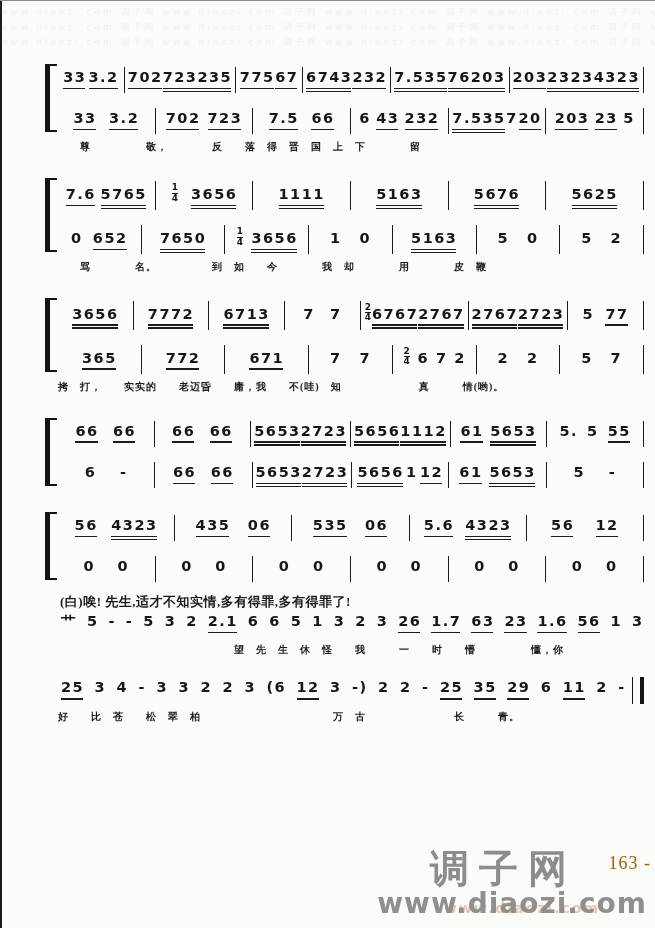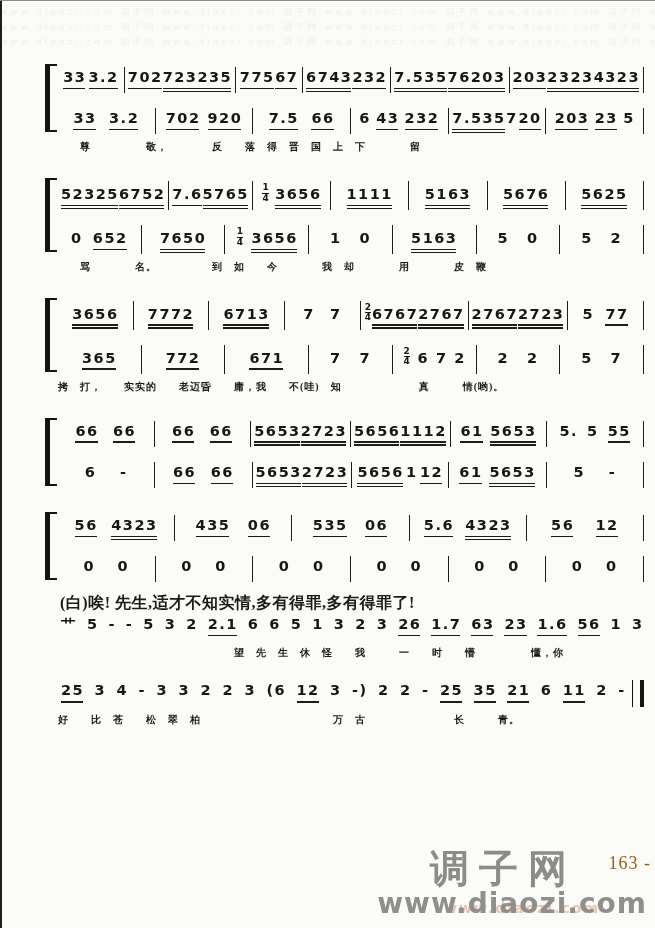--- a/index.html
+++ b/index.html
@@ -63,21 +63,21 @@
     content:""; align-self:stretch; width:7px; margin-left:6px;
     border-left:1.5px solid #141412; border-right:4.5px solid #141412;
   }
 
   .lyrics {
     margin-top:6px; font-size:10px; font-weight:bold; color:#1a1a18;
     font-family:"Liberation Serif","DejaVu Serif",serif; white-space:pre; letter-spacing:1px;
   }
 
   .spoken {
-    position:relative; margin:-16px 0 0 2px; font-size:16px; font-weight:bold; color:#1a1a18;
+    position:relative; margin:-16px 0 0 2px; font-size:13px; font-weight:bold; color:#1a1a18;
     font-family:"Liberation Serif","DejaVu Serif",serif; letter-spacing:0.5px;
   }
   .heading {
     margin:30px 0 16px 2px; font-size:13.5px; font-weight:bold; color:#141412;
     font-family:"Liberation Serif","DejaVu Serif",serif; letter-spacing:1px;
   }
   .lower .system { margin-bottom:20px; }
 
   
   .page-number {
@@ -144,21 +144,21 @@
                 <span class="note b2">23234323</span>
               </div>
             </div>
             <div class="line">
               <div class="measure">
                 <span class="note b1">33</span>
                 <span class="note b1">3.2</span>
               </div>
               <div class="measure">
                 <span class="note b1">702</span>
-                <span class="note b1">920</span>
+                <span class="note b1">723</span>
               </div>
               <div class="measure">
                 <span class="note b1">7.5</span>
                 <span class="note b1">66</span>
               </div>
               <div class="measure">
                 <span class="note">6</span>
                 <span class="note b1">43</span>
                 <span class="note b1">232</span>
               </div>
@@ -172,24 +172,20 @@
                 <span class="note b1">23</span>
                 <span class="note">5</span>
               </div>
             </div>
           </div>
           <div class="lyrics">　　尊　　　　　敬，　　　　反　　落　得　晋　国　上　下　　　　留</div>
         </div>
         <div class="system">
           <div class="lines bracket">
             <div class="line">
-              <div class="measure">
-                <span class="note b2">52325</span>
-                <span class="note b2">6752</span>
-              </div>
               <div class="measure">
                 <span class="note b1">7.6</span>
                 <span class="note b2">5765</span>
               </div>
               <div class="measure">
                 <span class="ts">
                   <i>1</i>
                   <i>4</i>
                 </span>
                 <span class="note b2">3656</span>
@@ -469,21 +465,21 @@
                 <span class="note">3</span>
                 <span class="note">(6</span>
                 <span class="note b1">12</span>
                 <span class="note">3</span>
                 <span class="note">-)</span>
                 <span class="note">2</span>
                 <span class="note">2</span>
                 <span class="note">-</span>
                 <span class="note b1">25</span>
                 <span class="note b1">35</span>
-                <span class="note b1">21</span>
+                <span class="note b1">29</span>
                 <span class="note">6</span>
                 <span class="note b1">11</span>
                 <span class="note">2</span>
                 <span class="note">-</span>
               </div>
             </div>
           </div>
           <div class="lyrics">好　　比　苍　　松　翠　柏　　　　　　　　　　　　万　古　　　　　　　　长　　　青。</div>
         </div>
       </div>

